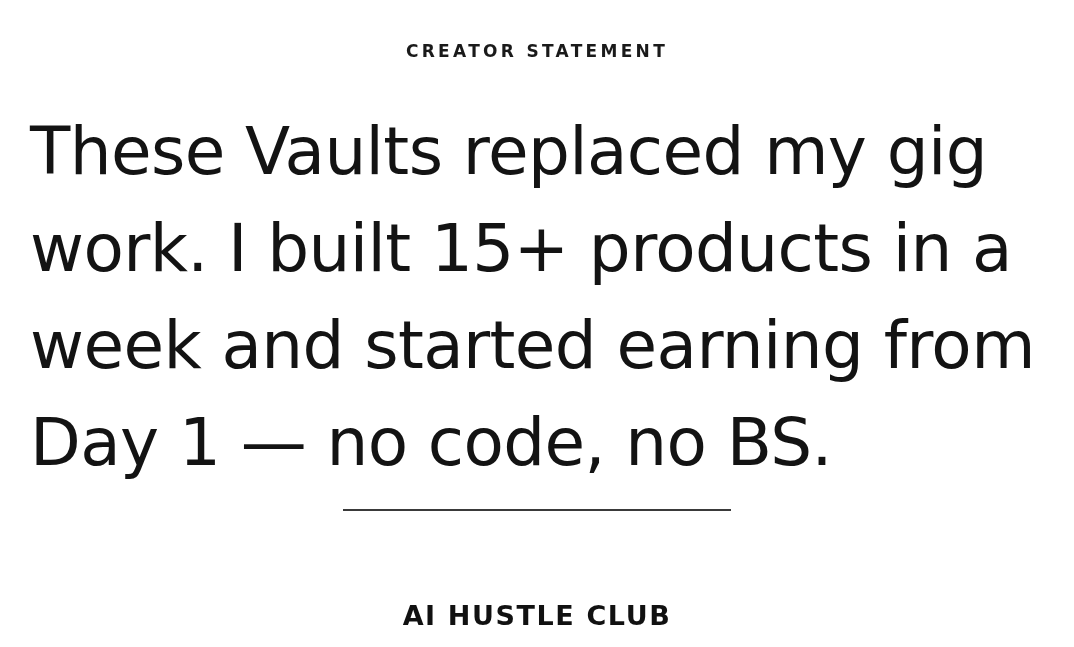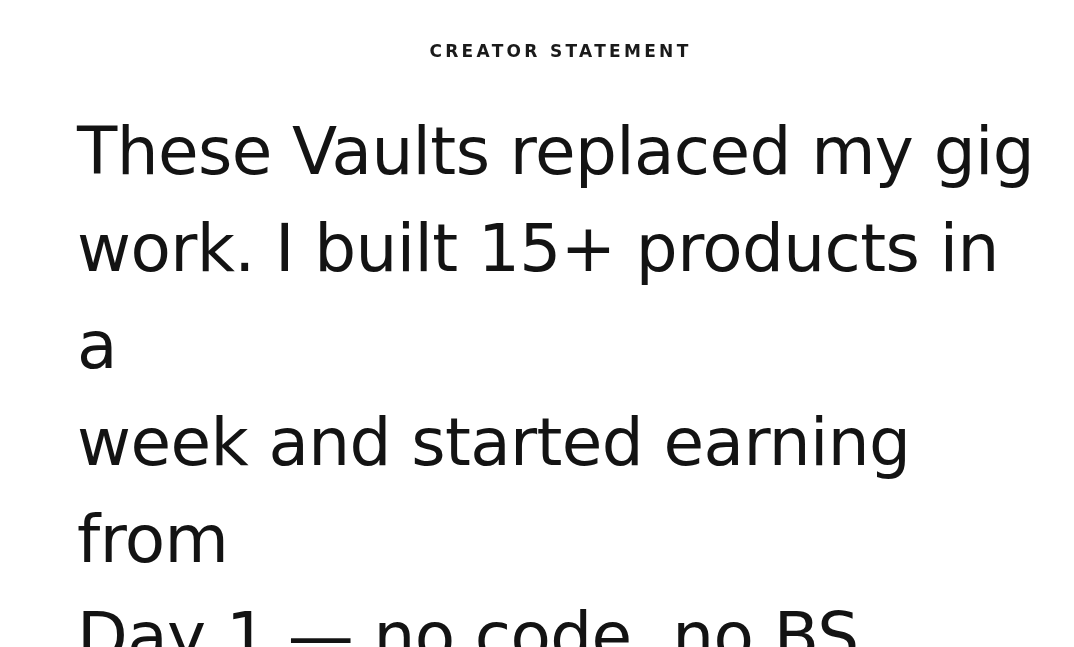--- a/index.html
+++ b/index.html
@@ -14,21 +14,20 @@
     overflow: hidden;
   }
   .card {
     position: relative;
     width: 1074px;
     height: 647px;
     background: #ffffff;
     box-sizing: border-box;
     display: flex;
     flex-direction: column;
-    padding-left: 47px;
   }
 
   
   .eyebrow-wrap {
     width: 100%;
     text-align: center;
     padding-top: 42px;
   }
   .eyebrow {
     display: inline-block;
@@ -103,14 +102,17 @@
     <p class="statement">These Vaults replaced my gig
 work. I built 15+ products in a
 week and started earning from
 Day 1 — no code, no BS.</p>
   </div>
 
   <div class="divider-wrap">
     <div class="divider"></div>
   </div>
 
+  <div class="footer-wrap">
+    <span class="brand">AI HUSTLE CLUB</span>
+  </div>
 
 </div>
 
 </body></html>

